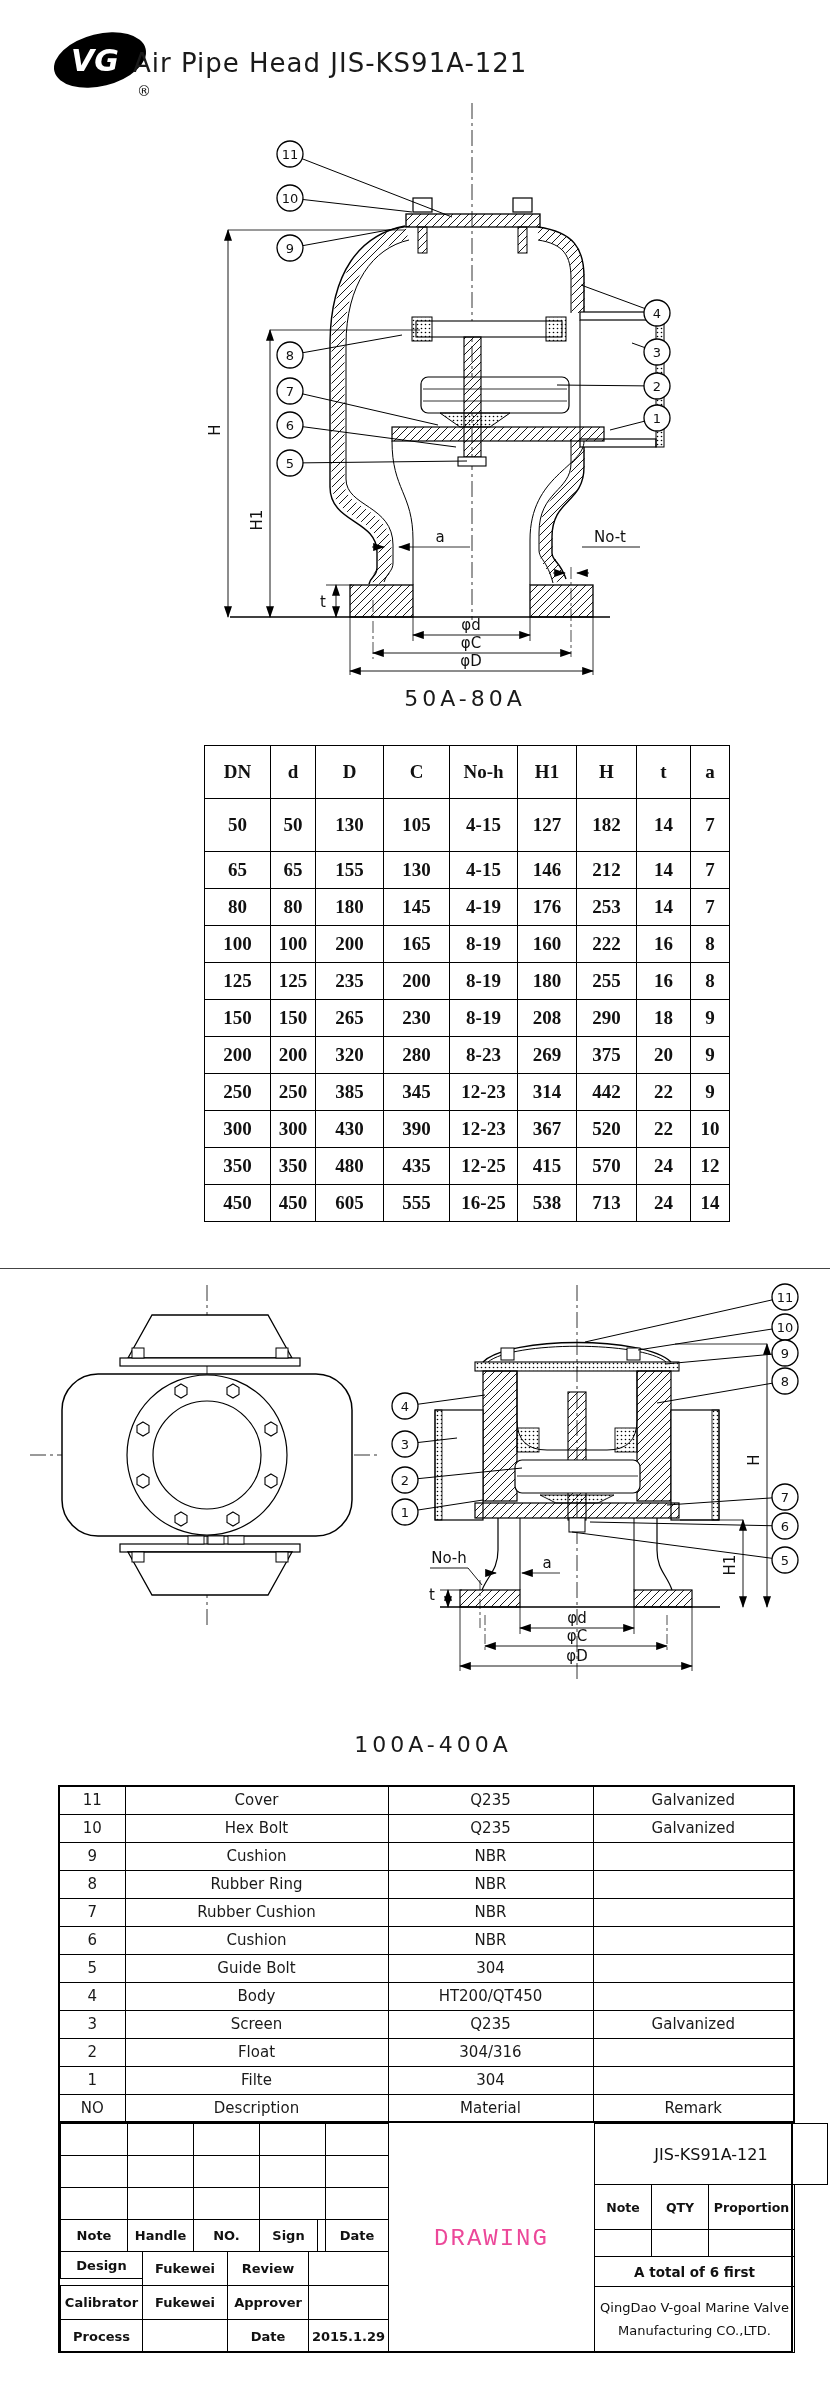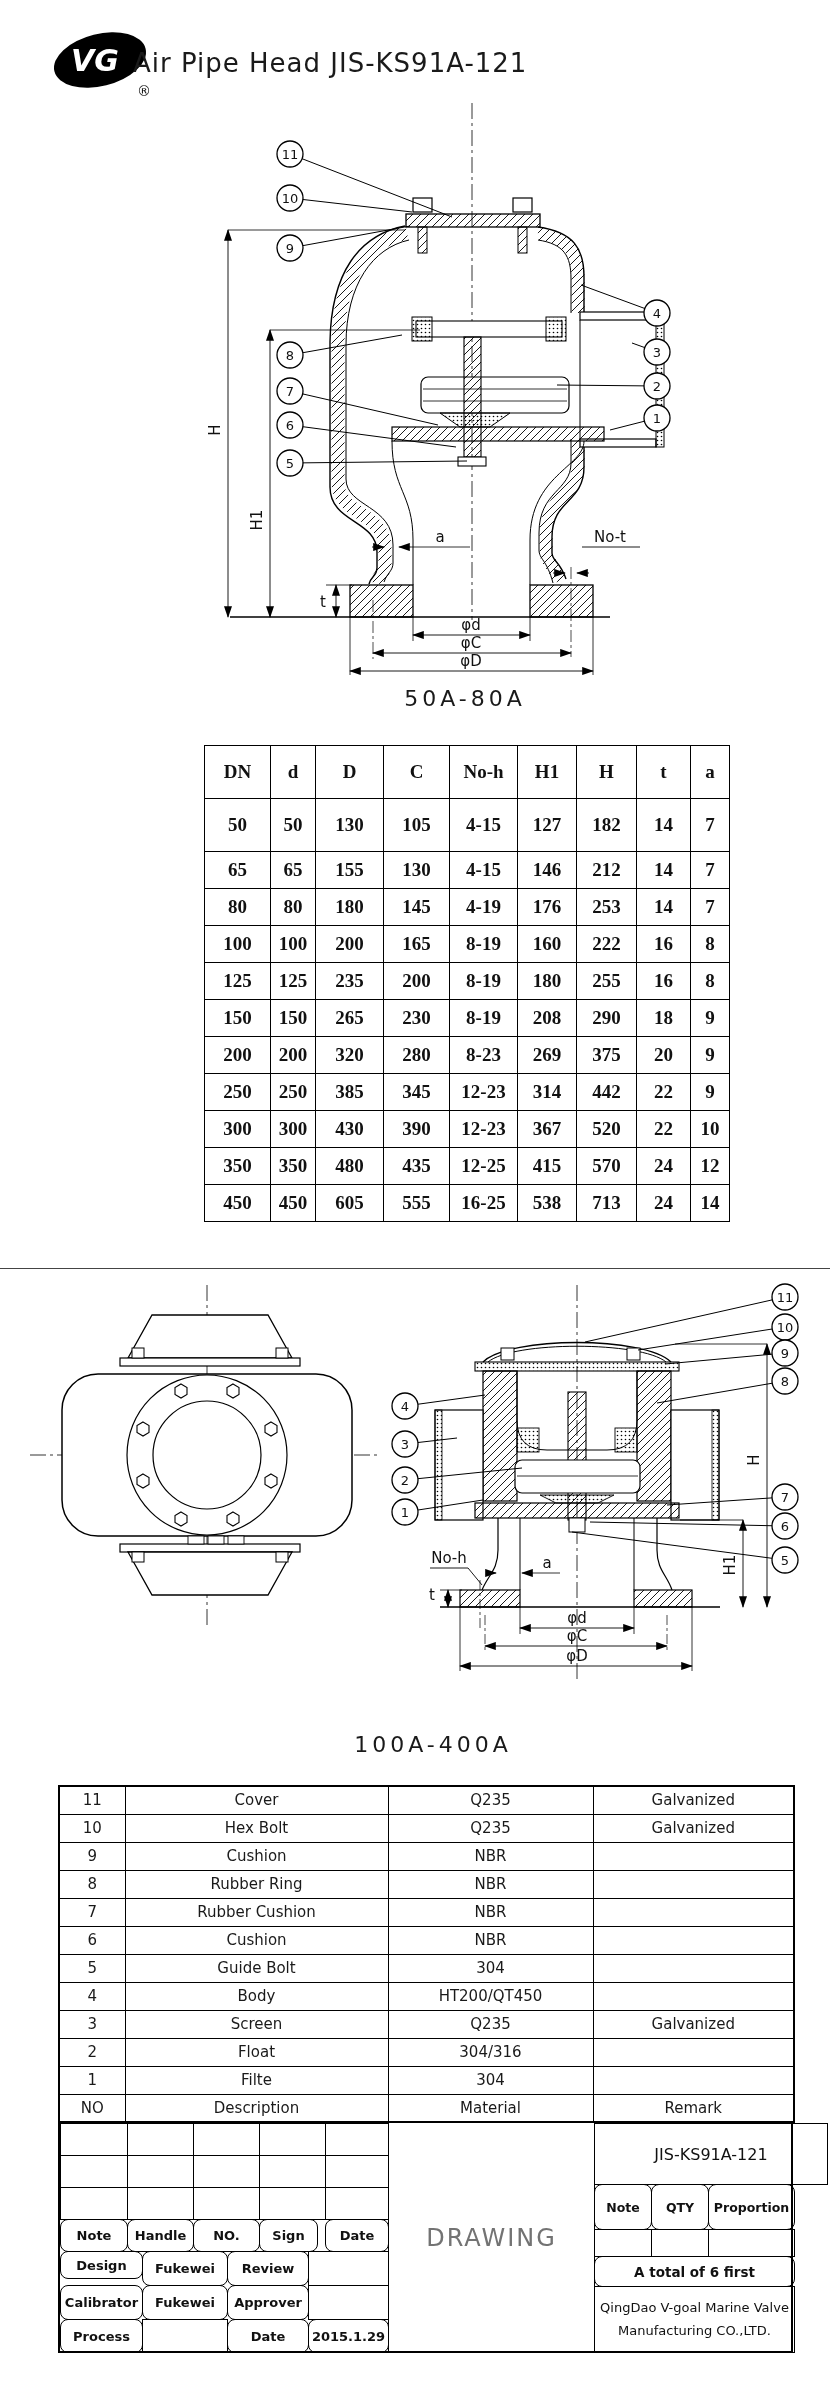--- a/index.html
+++ b/index.html
@@ -18,23 +18,23 @@
     font-family:"Liberation Serif",serif;font-weight:bold;font-size:19px;padding:0;}
   #dim-table tr{height:37px;}
   #dim-table tr:first-child{height:53px;}
   
   #parts-table{position:absolute;left:58px;top:1785px;background:#fff;border-collapse:collapse;table-layout:fixed;border:2px solid #000;}
   #parts-table td{border:1.4px solid #000;text-align:center;vertical-align:middle;font-size:15px;color:#1a1a1a;padding:0;}
   #parts-table tr{height:28px;}
   
   #title-block{position:absolute;left:58px;top:2121px;width:735px;height:232px;border:2px solid #000;box-sizing:border-box;}
   .tb-cell{position:absolute;box-sizing:border-box;border:1px solid #000;display:flex;align-items:center;justify-content:center;font-size:13px;}
-  .tb-bold{font-weight:bold;border-radius:8px;}
+  .tb-bold{font-weight:bold;}
   #drawing-label{position:absolute;display:flex;align-items:center;justify-content:center;
-     font-size:24px;letter-spacing:2px;color:#737373;}
+     font-size:24px;letter-spacing:2px;color:#ec4899;font-family:Liberation Mono, monospace;}
   #company-cell{flex-direction:column;line-height:1.75;font-size:13px;}
   svg text{font-family:"DejaVu Sans",sans-serif;fill:#111;}
   .dimtxt{font-size:15px;}
   .callout-num{font-size:13px;}
 </style>
 </head>
 <body>
 
 <div class="abs" style="left:48px;top:22px;width:110px;height:80px;">
   <svg width="110" height="80" viewBox="0 0 110 80">

